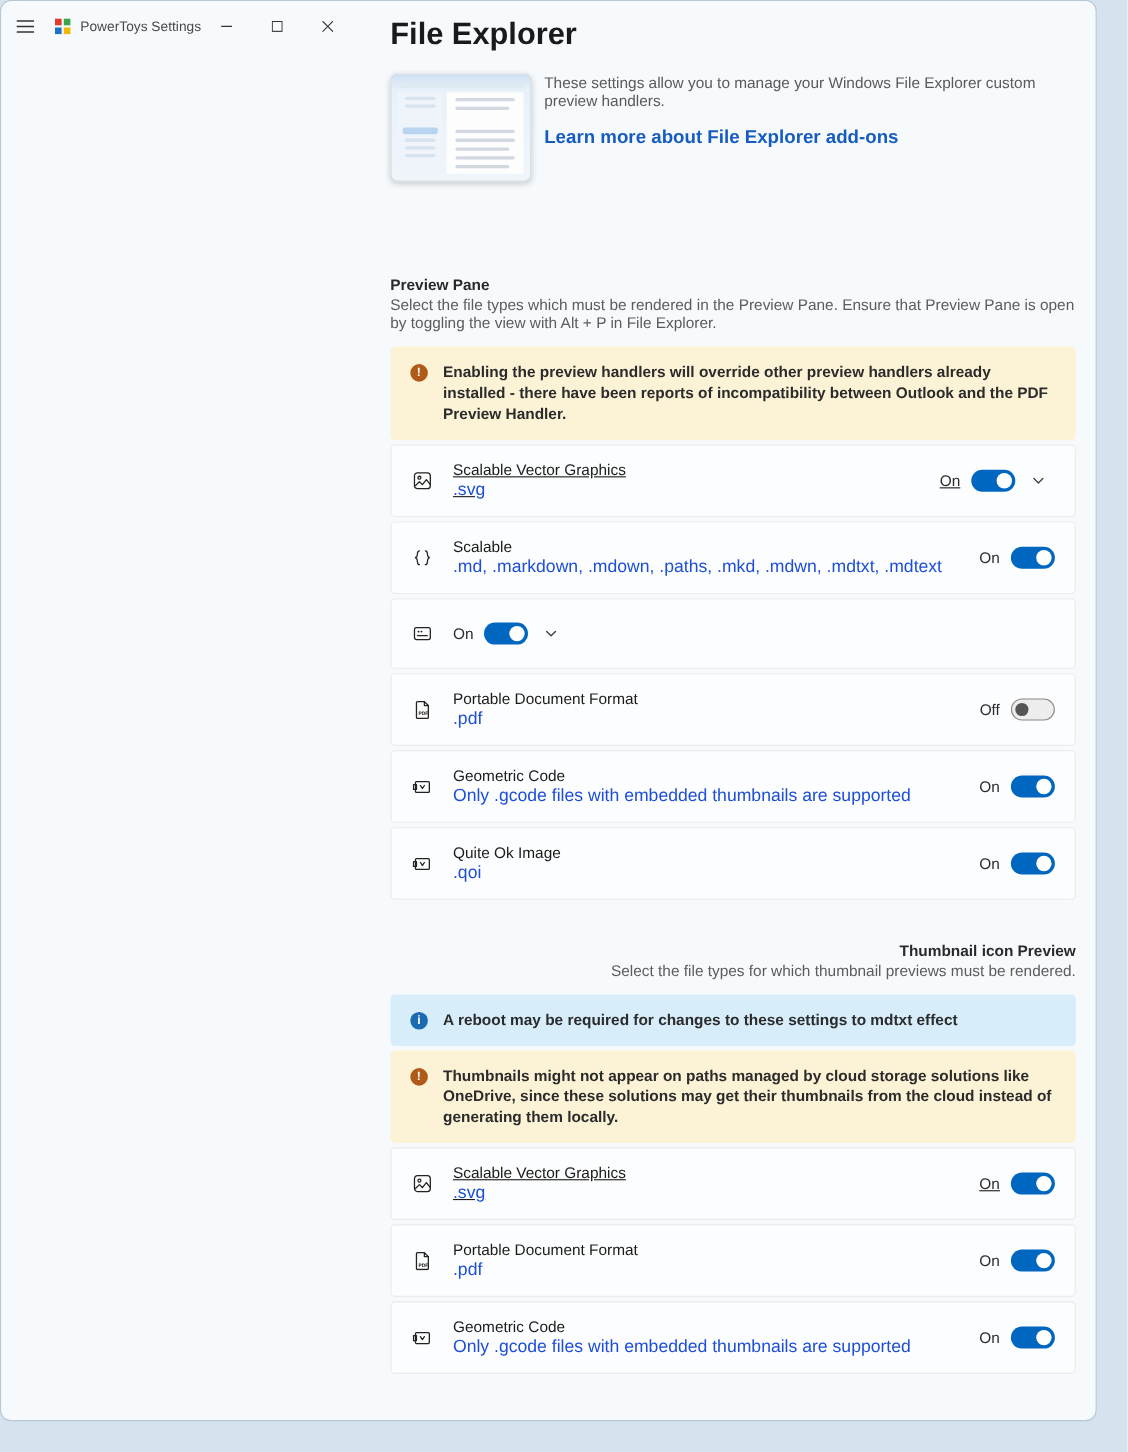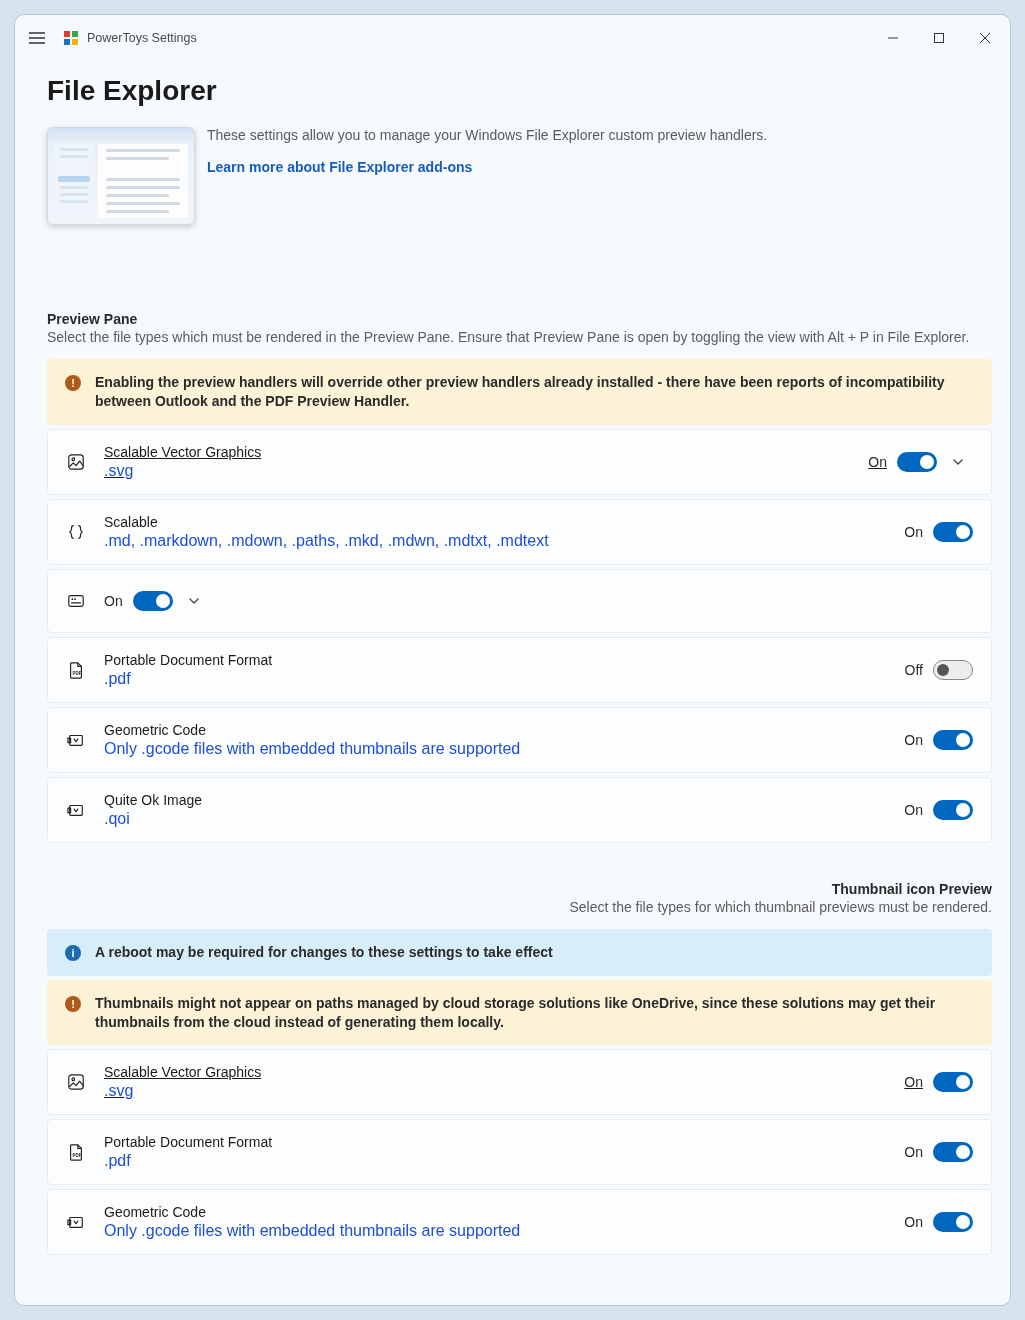--- a/index.html
+++ b/index.html
@@ -9,25 +9,25 @@
     width: 1025px;
     height: 1320px;
     overflow: hidden;
     color: #1b1b1b;
     font-size: 14px;
   }
   .window {
     background: #f6fafd;
     border: 1px solid #b7c7d6;
     border-radius: 10px;
-    margin: 14px;
+    margin: 0;
     width: 997px;
     height: 1292px;
     display: flex;
-    flex-direction: column;
+    flex-direction: row;
     overflow: hidden;
   }
   .titlebar {
     display: flex;
     align-items: center;
     height: 46px;
     padding: 0 2px;
   }
   .titlebar .hamburger {
     width: 40px; height: 40px;
@@ -65,21 +65,21 @@
     overflow:hidden;
   }
   .hero-thumb .bar { position:absolute; top:6px; left:6px; right:6px; height:6px; background:#dfe9f2; border-radius:2px;}
   .hero-thumb .side { position:absolute; top:16px; left:6px; width:40px; bottom:6px; background:#eef4fa;}
   .hero-thumb .side .hl { background:#b9d4ef; height:6px; margin:18px 4px 0 4px; border-radius:2px;}
   .hero-thumb .side .ln { background:#d7e3ee; height:3px; margin:4px 6px; border-radius:2px;}
   .hero-thumb .main { position:absolute; top:16px; left:50px; right:6px; bottom:6px; background:#fdfdfe;}
   .hero-thumb .main .ln { background:#d2d8df; height:3px; margin:5px 8px; border-radius:2px;}
   .hero-thumb .main .ln.wide { width:70%;}
   .hero-text p.desc { color:#5a5a5a; font-size:14px; margin-bottom:16px; }
-  .hero-text a.learn { color:#165cc0; font-weight:600; font-size:14px; text-decoration:none; }
+  .hero-text a.learn { color:#165cc0; font-weight:600; font-size:17px; text-decoration:none; }
 
   .section-head { margin-top: 86px; }
   .section-head.tight { margin-top: 38px; text-align: right; }
   .section-head .stitle { font-weight:600; font-size:14px; color:#2a2a2a; }
   .section-head .sdesc { color:#5c5c5c; font-size:14px; margin-top:2px; }
 
   .banner {
     display:flex;
     gap:14px;
     align-items: flex-start;
@@ -330,21 +330,21 @@
         </div>
       </div>
 
     <div class="section-head tight">
       <div class="stitle">Thumbnail icon Preview</div>
       <div class="sdesc">Select the file types for which thumbnail previews must be rendered.</div>
     </div>
 
     <div class="banner info">
       <div class="bicon">i</div>
-      <div class="btxt">A reboot may be required for changes to these settings to take effect</div>
+      <div class="btxt">A reboot may be required for changes to these settings to mdtxt effect</div>
     </div>
 
     <div class="banner warn" style="margin-top:4px">
       <div class="bicon">!</div>
       <div class="btxt">Thumbnails might not appear on paths managed by cloud storage solutions like OneDrive, since these solutions may get their thumbnails from the cloud instead of generating them locally.</div>
     </div>
 
     <div id="thumb-cards">
         <div class="card">
           <div class="cicon">

